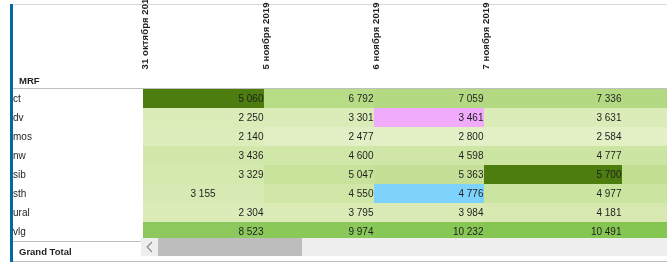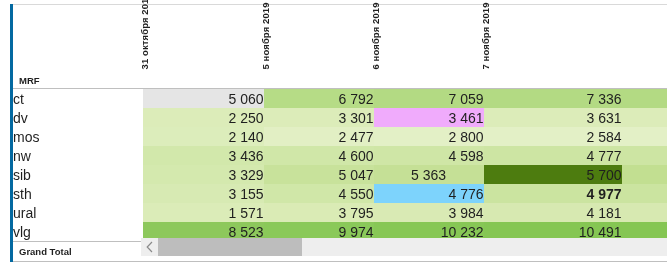--- a/index.html
+++ b/index.html
@@ -70,21 +70,21 @@
     font-weight: bold;
     color: #1f1f1f;
     border-bottom: 1px solid #bfbfbf;
     background: #ffffff;
     vertical-align: bottom;
   }
 
   
   .data-row td {
     height: 19px;
-    font-size: 14px;
+    font-size: 10px;
     padding: 0;
     border: none;
     color: #1f1f1f;
   }
   .rowlabel {
     padding-left: 6px;
     text-align: left;
     background: #ffffff;
     white-space: nowrap;
   }
@@ -199,21 +199,21 @@
       <td></td>
       <td></td>
       <td></td>
       <td></td>
     </tr>
 
     </tbody>
       <tbody id="data-body">
         <tr class="data-row">
           <td class="rowlabel">ct</td>
-          <td class="val" style="background: #e5e5e5; padding-left: 28px;">5 060</td>
+          <td class="val" style="background: #4d7c0f; padding-left: 28px;">5 060</td>
           <td class="val" style="background: rgb(182, 220, 134);">6 792</td>
           <td class="val" style="background: rgb(179, 218, 131);">7 059</td>
           <td class="val" style="background: rgb(179, 218, 131);">7 336</td>
           <td class="spill" style="background: rgb(179, 218, 131);"></td>
         </tr>
         <tr class="data-row">
           <td class="rowlabel">dv</td>
           <td class="val" style="background: rgb(220, 236, 185);">2 250</td>
           <td class="val" style="background: rgb(220, 236, 185);">3 301</td>
           <td class="val" style="background: #f0abfc;">3 461</td>
@@ -233,35 +233,35 @@
           <td class="val" style="background: rgb(210, 232, 171);">3 436</td>
           <td class="val" style="background: rgb(208, 231, 168);">4 600</td>
           <td class="val" style="background: rgb(207, 230, 166);">4 598</td>
           <td class="val" style="background: rgb(205, 229, 163);">4 777</td>
           <td class="spill" style="background: rgb(205, 229, 163);"></td>
         </tr>
         <tr class="data-row">
           <td class="rowlabel">sib</td>
           <td class="val" style="background: rgb(212, 233, 174);">3 329</td>
           <td class="val" style="background: rgb(200, 226, 155);">5 047</td>
-          <td class="val" style="background: rgb(197, 224, 150); text-align: center;">5 363</td>
+          <td class="val" style="background: rgb(197, 224, 150);">5 363</td>
           <td class="val" style="background: #4d7c0f;">5 700</td>
           <td class="spill" style="background: rgb(194, 223, 145);"></td>
         </tr>
         <tr class="data-row">
           <td class="rowlabel">sth</td>
-          <td class="val" style="background: rgb(215, 234, 179);">3 155</td>
+          <td class="val" style="background: rgb(215, 234, 179); text-align: center;">3 155</td>
           <td class="val" style="background: rgb(208, 231, 168);">4 550</td>
           <td class="val" style="background: #7dd3fc;">4 776</td>
-          <td class="val" style="background: rgb(203, 228, 160); font-weight: bold;">4 977</td>
+          <td class="val" style="background: rgb(203, 228, 160);">4 977</td>
           <td class="spill" style="background: rgb(203, 228, 160);"></td>
         </tr>
         <tr class="data-row">
           <td class="rowlabel">ural</td>
-          <td class="val" style="background: rgb(219, 236, 184);">1 571</td>
+          <td class="val" style="background: rgb(219, 236, 184);">2 304</td>
           <td class="val" style="background: rgb(218, 235, 181);">3 795</td>
           <td class="val" style="background: rgb(217, 234, 180);">3 984</td>
           <td class="val" style="background: rgb(215, 233, 177);">4 181</td>
           <td class="spill" style="background: rgb(215, 233, 177);"></td>
         </tr>
         <tr class="data-row">
           <td class="rowlabel">vlg</td>
           <td class="val" style="background: rgb(141, 200, 92);">8 523</td>
           <td class="val" style="background: rgb(138, 201, 89);">9 974</td>
           <td class="val" style="background: rgb(135, 199, 85);">10 232</td>

